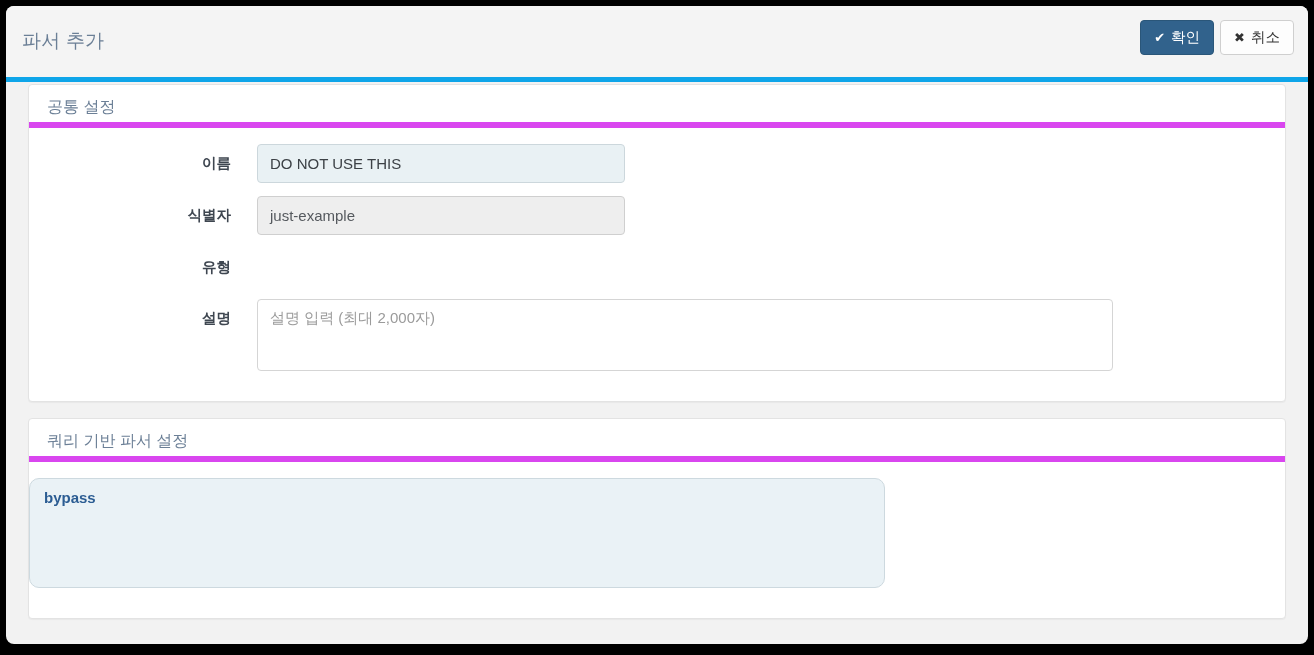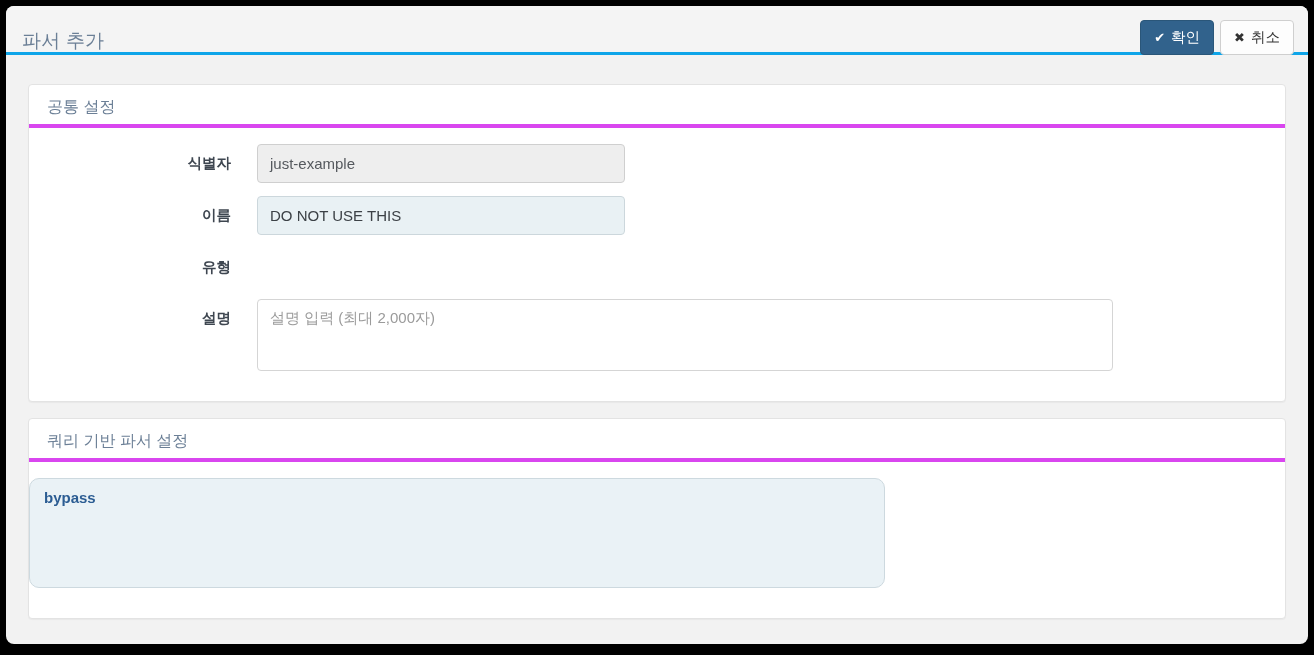--- a/index.html
+++ b/index.html
@@ -21,23 +21,23 @@
     background: #f2f2f2;
     border-radius: 8px;
     box-shadow: 0 3px 10px rgba(0,0,0,0.35);
     overflow: hidden;
     box-sizing: border-box;
   }
 
   
   #dialog-header {
     position: relative;
-    height: 49px;
+    height: 76px;
     background: #f4f4f4;
-    border-bottom: 3px solid #0ea5e9;
+    border-bottom: 5px solid #0ea5e9;
     box-sizing: border-box;
   }
   #dialog-title {
     position: absolute;
     left: 16px;
     top: 22px;
     font-size: 19px;
     color: #6b7f96;
     letter-spacing: 0.2px;
     white-space: nowrap;
@@ -93,21 +93,21 @@
     box-shadow: 0 1px 1px rgba(0,0,0,0.04);
     margin-bottom: 16px;
     box-sizing: border-box;
   }
   .panel-heading {
     height: 43px;
     line-height: 43px;
     padding: 0 18px;
     font-size: 16px;
     color: #6b7f96;
-    border-bottom: 4px solid #d946ef;
+    border-bottom: 6px solid #d946ef;
     box-sizing: border-box;
   }
   .panel-body {
     padding: 16px 26px 18px 0;
     box-sizing: border-box;
   }
 
   .form-row {
     display: flex;
     align-items: flex-start;
@@ -210,27 +210,27 @@
     </div>
   </div>
 
   <div id="dialog-body">
 
     <div class="panel">
       <div class="panel-heading">공통 설정</div>
       <div class="panel-body">
 
         <div class="form-row">
+          <div class="form-label">이름</div>
+          <div class="input input-filled field-narrow">DO NOT USE THIS</div>
+        </div>
+
+        <div class="form-row">
           <div class="form-label">식별자</div>
           <div class="input input-disabled field-narrow">just-example</div>
-        </div>
-
-        <div class="form-row">
-          <div class="form-label">이름</div>
-          <div class="input input-filled field-narrow">DO NOT USE THIS</div>
         </div>
 
         <div class="form-row">
           <div class="form-label">유형</div>
         </div>
 
         <div class="form-row">
           <div class="form-label">설명</div>
           <div class="textarea field-wide">설명 입력 (최대 2,000자)</div>
         </div>

